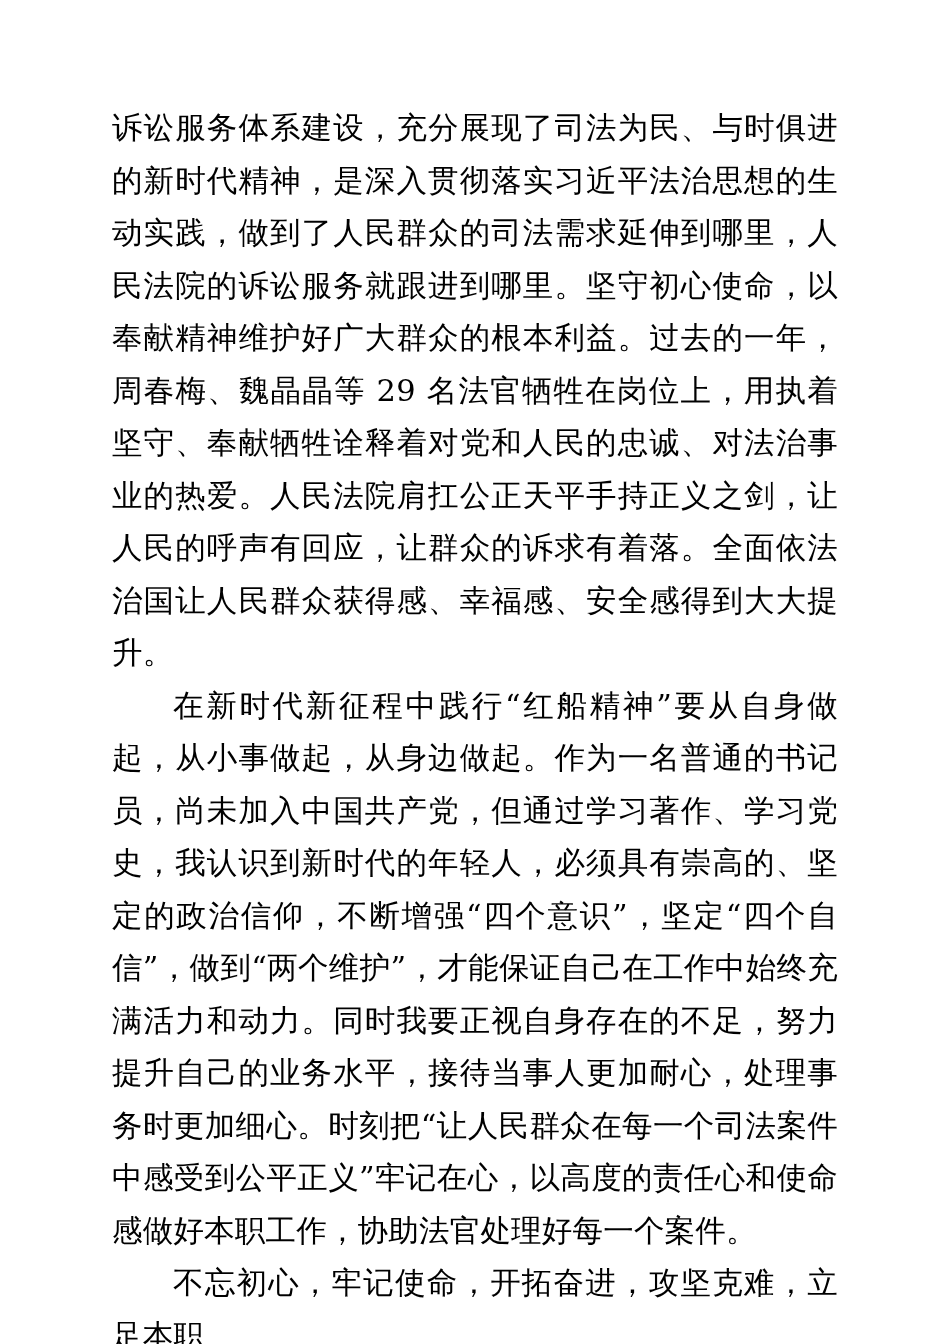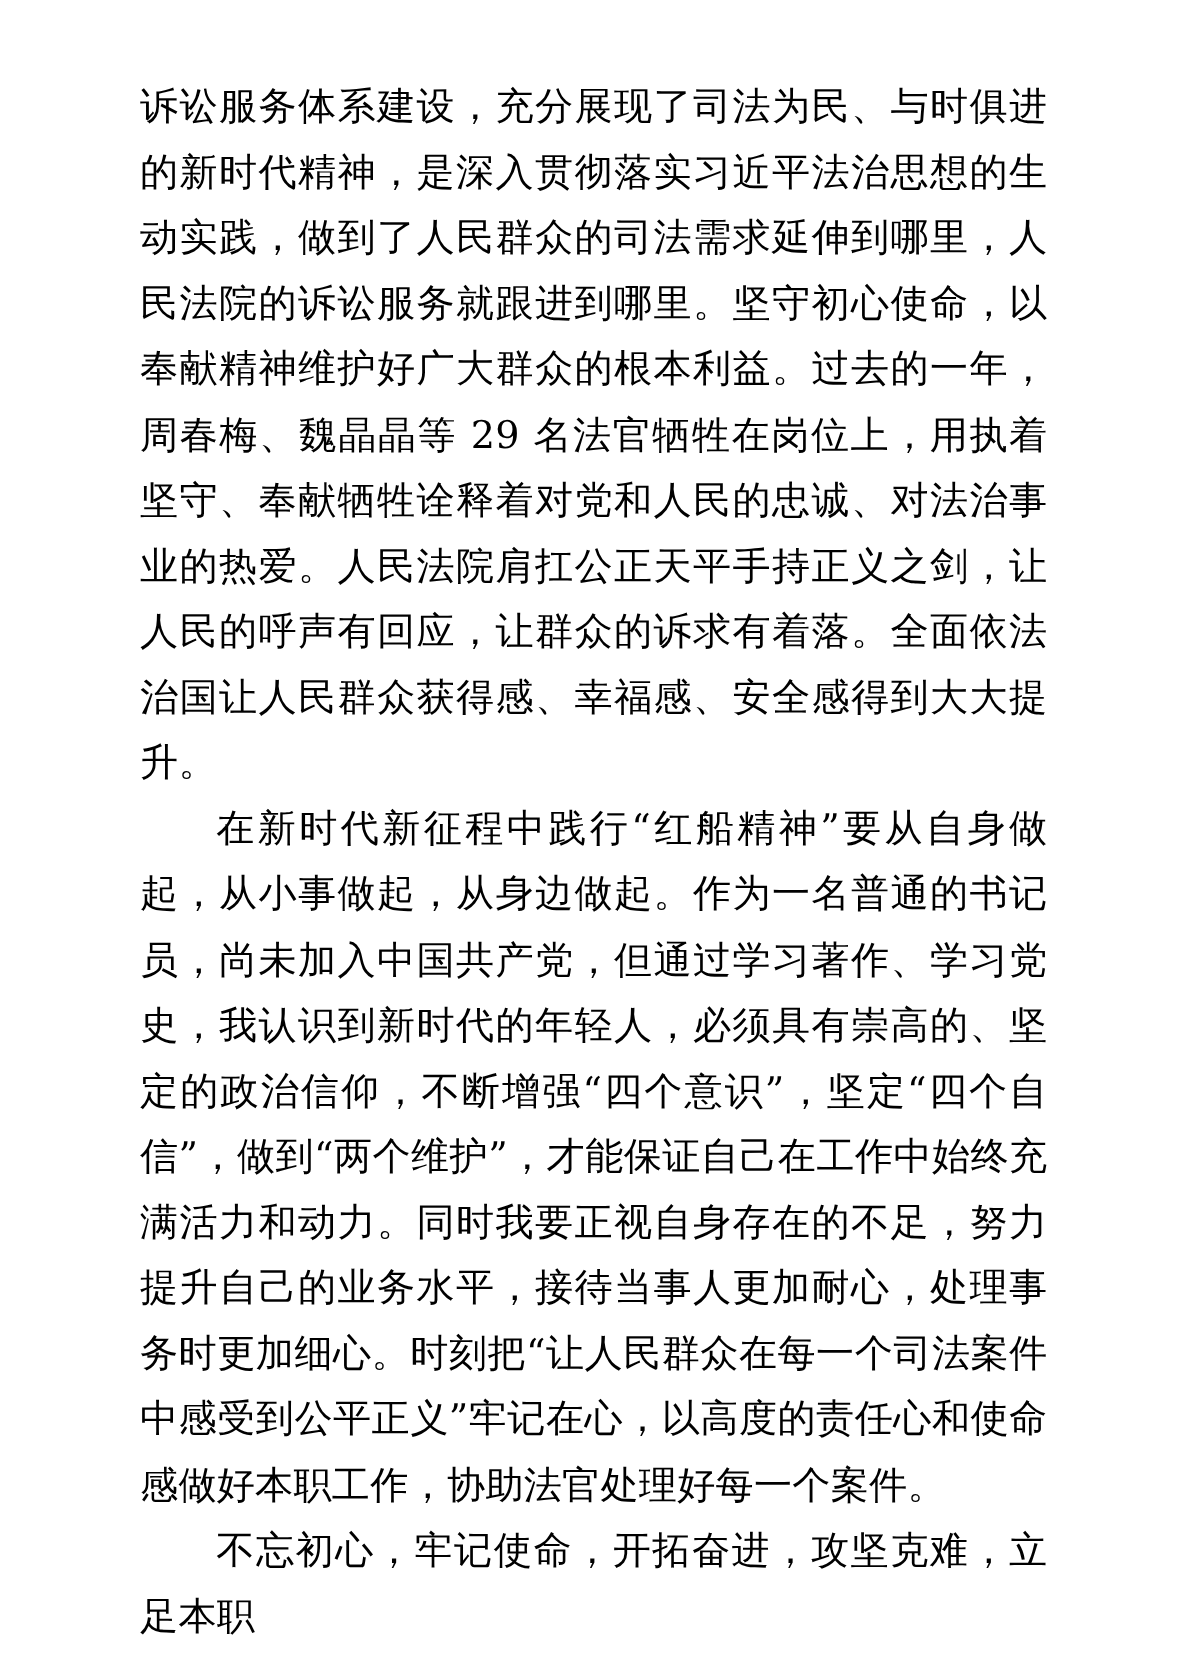--- a/index.html
+++ b/index.html
@@ -13,21 +13,21 @@
     font-family: "DejaVu Serif", "Liberation Serif", serif;
     color: #000000;
     overflow: hidden;
   }
   .page {
     position: relative;
     width: 950px;
     height: 1344px;
     background: #ffffff;
     box-sizing: border-box;
-    padding: 60px 112px 40px 112px;
+    padding: 102px 112px 40px 112px;
   }
   .doc-body {
     font-size: 30.5px;
     line-height: 52.5px;
     text-align: justify;
     text-justify: inter-ideograph;
     letter-spacing: 0.2px;
   }
   .para {
     margin: 0 0 0 0;

